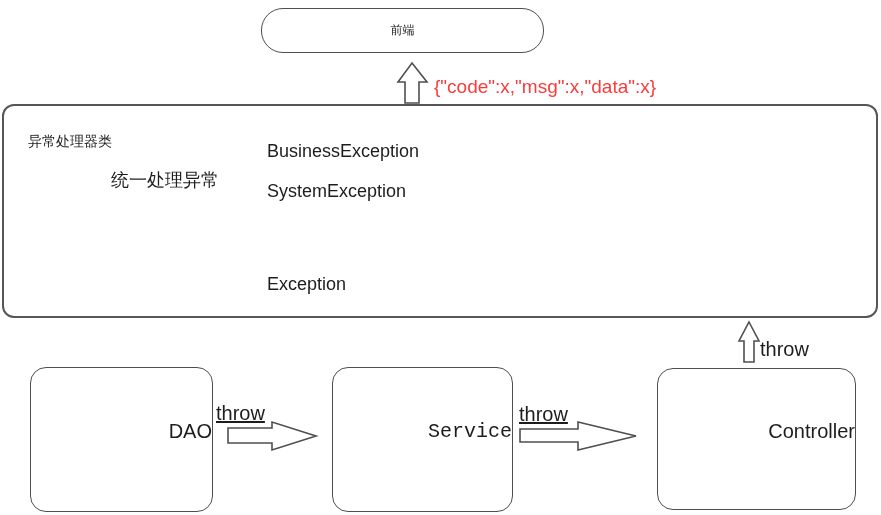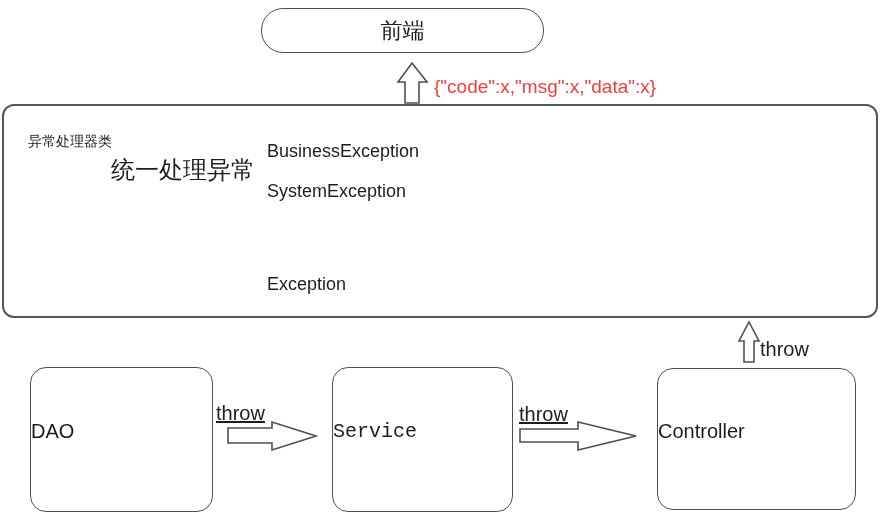--- a/index.html
+++ b/index.html
@@ -36,44 +36,44 @@
     position: absolute;
     box-sizing: border-box;
     background: #ffffff;
     border: 1.6px solid #4f4f4f;
   }
   .frontend {
     left: 261px; top: 8px;
     width: 283px; height: 45px;
     border-radius: 22px;
     display: flex; align-items: center; justify-content: center;
-    font-size: 22px;
+    font-size: 12px;
   }
   .handler {
     left: 2px; top: 104px;
     width: 876px; height: 214px;
     border-radius: 12px;
     border-width: 2px;
     border-color: #565656;
   }
   .node {
-    display: flex; align-items: center; justify-content: flex-start;
+    display: flex; align-items: center; justify-content: flex-end;
     font-size: 20px;
     border-radius: 16px;
     padding-bottom: 16px;
   }
   .dao        { left: 30px;  top: 367px; width: 183px; height: 145px; }
   .service    { left: 332px; top: 367px; width: 181px; height: 145px; font-family: Liberation Mono, monospace; }
   .controller { left: 657px; top: 368px; width: 199px; height: 142px; }
   .label {
     position: absolute;
     white-space: nowrap;
   }
   .handler-title    { left: 28px;  top: 133px; font-size: 14px; }
-  .handler-subtitle { left: 111px; top: 154px; font-size: 24px; }
+  .handler-subtitle { left: 111px; top: 168px; font-size: 18px; }
   .exc   { left: 267px; font-size: 18px; }
   .exc-0 { top: 141px; }
   .exc-1 { top: 181px; }
   .exc-2 { top: 274px; }
   .red-label {
     position: absolute;
     left: 434px; top: 76px;
     font-size: 19px;
     color: #f93b3b;
     white-space: nowrap;

